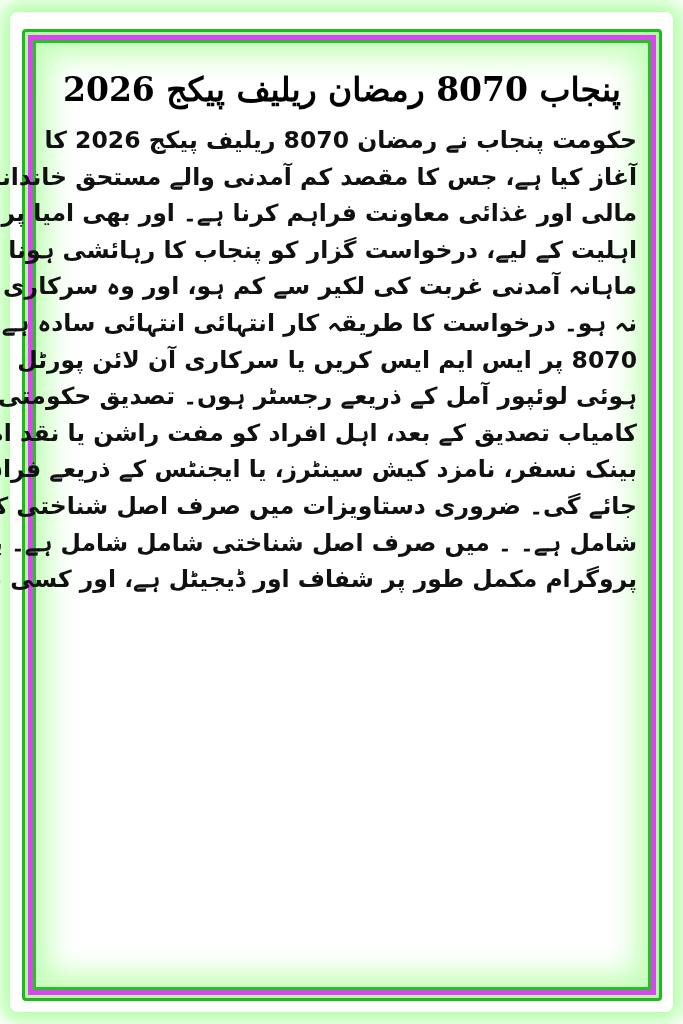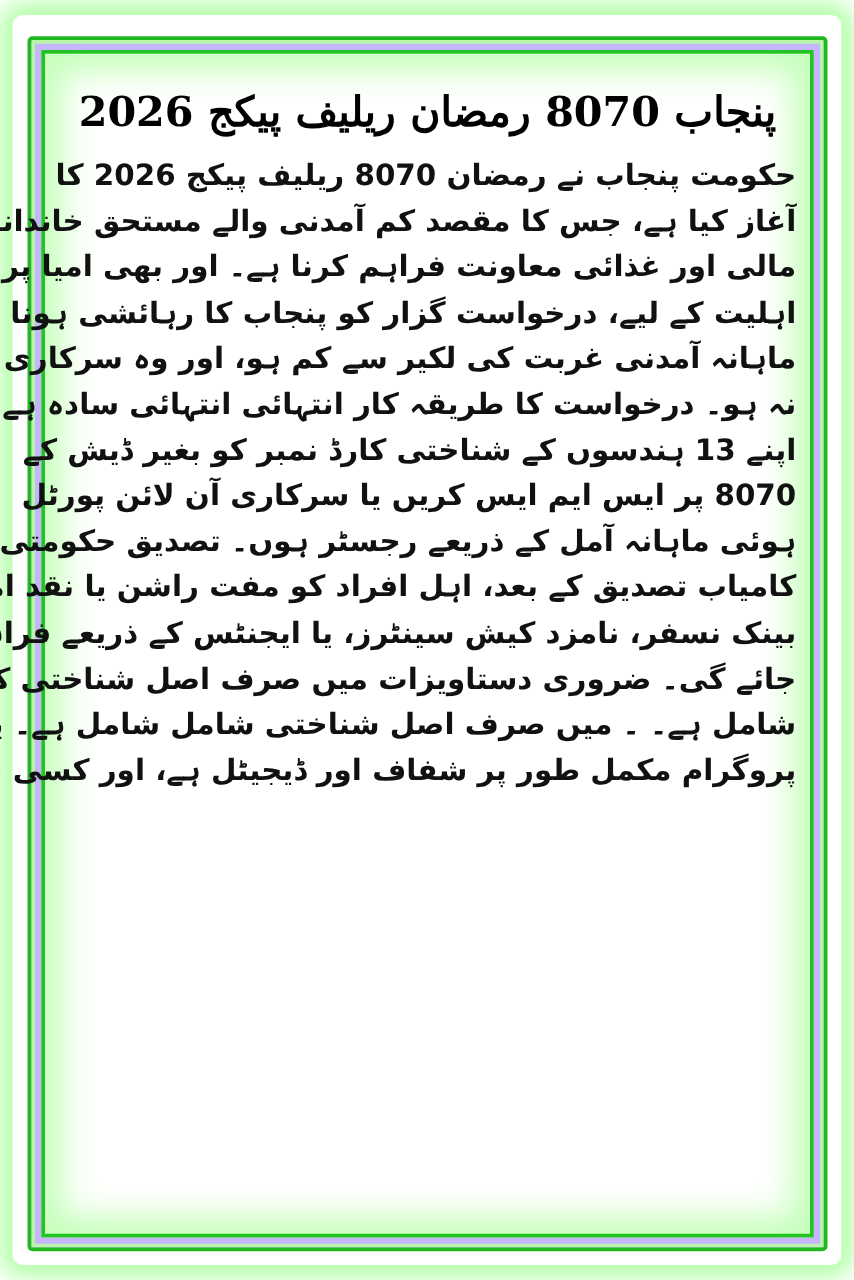--- a/index.html
+++ b/index.html
@@ -11,21 +11,21 @@
     }
     .glow {
       position: absolute; left: 10px; top: 12px; width: 663px; height: 1000px;
       border-radius: 8px;
       box-shadow: 0 0 18px 10px rgba(120, 255, 100, 0.55);
     }
     .frame-outer {
       position: absolute; left: 22px; top: 29px; width: 634px; height: 966px;
       border: 3px solid #1fb81f;
       border-radius: 4px;
-      background: #c4b5fd;
+      background: #d946ef;
       box-shadow: inset 0 0 0 3px #b8f5a8;
     }
     .frame-inner {
       position: absolute; left: 8px; top: 8px; right: 8px; bottom: 8px;
       border: 3px solid #22c322;
       background: #ffffff;
       box-shadow: inset 0 0 26px 14px rgba(150, 255, 130, 0.55);
     }
     .content {
       position: absolute; left: 22px; right: 22px; top: 30px; bottom: 20px;
@@ -66,23 +66,22 @@
   <div class="frame-inner"></div>
   <div class="content">
     <h1 class="title">پنجاب 8070 رمضان ریلیف پیکج 2026</h1>
     <p class="body-text">
       <span class="line">حکومت پنجاب نے رمضان 8070 ریلیف پیکج 2026 کا</span>
       <span class="line">آغاز کیا ہے، جس کا مقصد کم آمدنی والے مستحق خاندانوں کو</span>
       <span class="line">مالی اور غذائی معاونت فراہم کرنا ہے۔ اور بھی امیا پر لیے ے،</span>
       <span class="line">اہلیت کے لیے، درخواست گزار کو پنجاب کا رہائشی ہونا چاہیے</span>
       <span class="line">ماہانہ آمدنی غربت کی لکیر سے کم ہو، اور وہ سرکاری ملازم</span>
       <span class="line">نہ ہو۔ درخواست کا طریقہ کار انتہائی انتہائی سادہ ہے:</span>
-      <span class="line">اپنے 13 ہندسوں کے شناختی کارڈ نمبر کو بغیر ڈیش کے</span>
       <span class="line">8070 پر ایس ایم ایس کریں یا سرکاری آن لائن پورٹل</span>
-      <span class="line">ہوئی ماہانہ آمل کے ذریعے رجسٹر ہوں۔ تصدیق حکومتی</span>
+      <span class="line">ہوئی لوئپور آمل کے ذریعے رجسٹر ہوں۔ تصدیق حکومتی</span>
       <span class="line">کامیاب تصدیق کے بعد، اہل افراد کو مفت راشن یا نقد امداد</span>
       <span class="line">بینک نسفر، نامزد کیش سینٹرز، یا ایجنٹس کے ذریعے فراہم کی</span>
       <span class="line">جائے گی۔ ضروری دستاویزات میں صرف اصل شناختی کارڈ</span>
       <span class="line">شامل ہے۔ ۔ میں صرف اصل شناختی شامل شامل ہے۔ یہ</span>
       <span class="line">پروگرام مکمل طور پر شفاف اور ڈیجیٹل ہے، اور کسی بھی</span>
     </p>
   </div>
 </div>
 
 </body></html>

